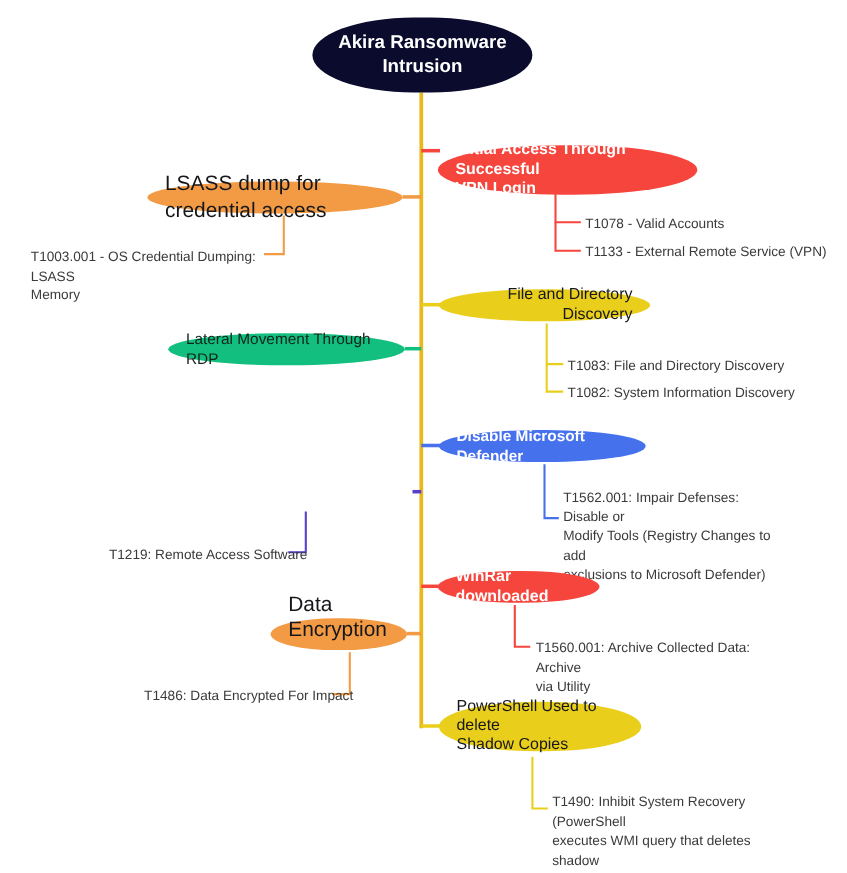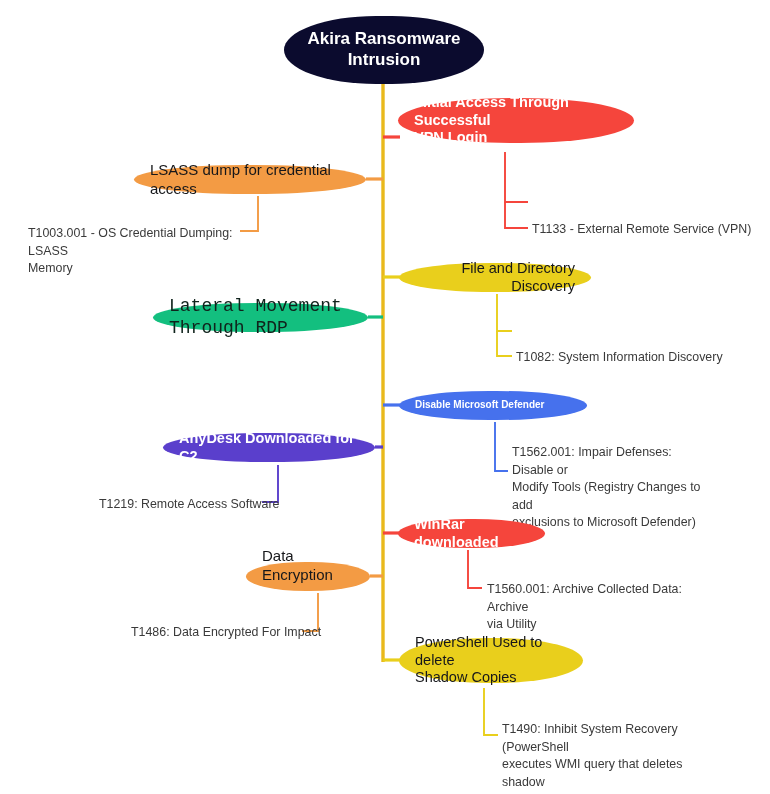--- a/index.html
+++ b/index.html
@@ -49,38 +49,37 @@
   }
   .node.red {
     background: #f5453c;
     color: #ffffff;
     font-weight: bold;
     font-size: 14.5px;
   }
   .node.orange {
     background: #f39b44;
     color: #16171a;
-    font-size: 15px;
+    font-size: 19px;
   }
   .node.yellow {
     background: #e9cf1c;
     color: #16171a;
     font-size: 14.5px;
   }
   .node.green {
     background: #13bf7f;
     color: #10231c;
-    font-size: 18px;
-    font-family: Liberation Mono, monospace;
+    font-size: 14px;
   }
   .node.blue {
     background: #4671ed;
     color: #ffffff;
     font-weight: bold;
-    font-size: 10px;
+    font-size: 14px;
   }
   .node.purple {
     background: #5a3fcc;
     color: #ffffff;
     font-weight: bold;
     font-size: 14.5px;
   }
   .leaf {
     position: absolute;
     color: #3a3a3a;
@@ -125,51 +124,50 @@
     <path d="M318 593 L318 631 L302 631" stroke="#f39b44" stroke-width="1.9" fill="none"></path>
 
     <path d="M484 688 L484 735 L498 735" stroke="#e9cf1c" stroke-width="1.9" fill="none"></path>
   </svg>
 
   <div class="node root" style="left:284px; top:16px; width:200px; height:68px;">
     <span>Akira Ransomware
 Intrusion</span>
   </div>
 
-  <div class="node red" style="left:398px; top:98px; width:236px; height:45px;">
+  <div class="node red" style="left:398px; top:132px; width:236px; height:45px;">
     <span>Initial Access Through Successful
 VPN Login</span>
   </div>
+  <div class="leaf" style="left:532px; top:195px; width:220px;">T1078 - Valid Accounts</div>
   <div class="leaf" style="left:532px; top:221px; width:230px;">T1133 - External Remote Service (VPN)</div>
 
   <div class="node orange" style="left:134px; top:165px; width:232px; height:29px;">
     <span>LSASS dump for credential access</span>
   </div>
   <div class="leaf" style="left:28px; top:225px; width:215px;">T1003.001 - OS Credential Dumping: LSASS
 Memory</div>
 
   <div class="node yellow" style="left:399px; top:263px; width:192px; height:29px;text-align:right;">
     <span>File and Directory Discovery</span>
   </div>
+  <div class="leaf" style="left:516px; top:324px; width:230px;">T1083: File and Directory Discovery</div>
   <div class="leaf" style="left:516px; top:349px; width:230px;">T1082: System Information Discovery</div>
 
   <div class="node green" style="left:153px; top:303px; width:215px; height:29px;">
     <span>Lateral Movement Through RDP</span>
   </div>
 
   <div class="node blue" style="left:399px; top:391px; width:188px; height:29px;">
     <span>Disable Microsoft Defender</span>
   </div>
   <div class="leaf" style="left:512px; top:444px; width:200px;">T1562.001: Impair Defenses: Disable or
 Modify Tools (Registry Changes to add
 exclusions to Microsoft Defender)</div>
 
-  <div class="node purple" style="left:163px; top:433px; width:212px; height:29px;">
-    <span>AnyDesk Downloaded for C2</span>
-  </div>
   <div class="leaf" style="left:99px; top:496px; width:200px;">T1219: Remote Access Software</div>
 
   <div class="node red" style="left:398px; top:519px; width:147px; height:29px;">
     <span>WinRar downloaded</span>
   </div>
   <div class="leaf" style="left:487px; top:581px; width:215px;">T1560.001: Archive Collected Data: Archive
 via Utility</div>
 
   <div class="node orange" style="left:246px; top:562px; width:124px; height:29px;align-items:flex-end;">
     <span>Data Encryption</span>

